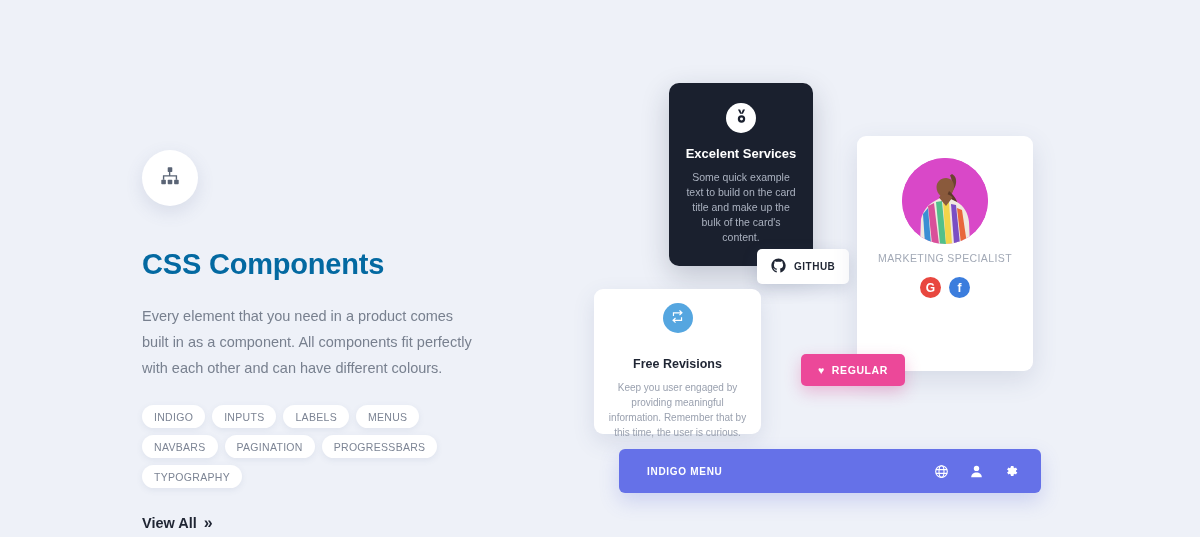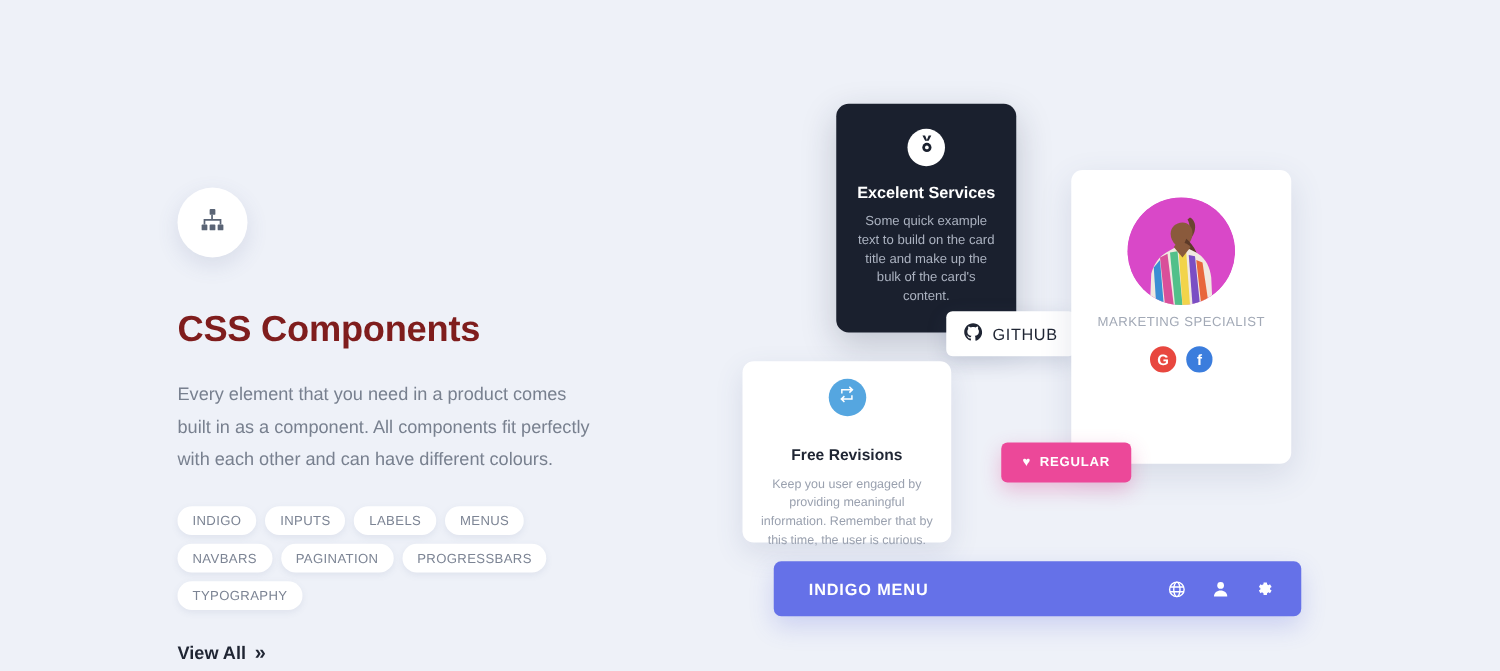--- a/index.html
+++ b/index.html
@@ -29,21 +29,21 @@
     box-shadow: 0 6px 18px rgba(80, 95, 140, 0.14);
     display: flex;
     align-items: center;
     justify-content: center;
   }
 
   .page-title {
     margin-top: 42px;
     font-size: 29px;
     font-weight: bold;
-    color: #7f1d1d;
+    color: #0369a1;
     letter-spacing: -0.2px;
   }
 
   .page-desc {
     margin-top: 22px;
     font-size: 14.5px;
     line-height: 26px;
     color: #78808f;
     width: 340px;
   }
@@ -123,22 +123,22 @@
     background: #ffffff;
     border-radius: 5px;
     box-shadow: 0 5px 16px rgba(60, 75, 120, 0.18);
     padding: 9px 14px;
     display: flex;
     align-items: center;
     gap: 8px;
     cursor: pointer;
   }
   .github-btn span {
-    font-size: 13px;
-    font-weight: normal;
+    font-size: 10px;
+    font-weight: bold;
     letter-spacing: 0.5px;
     color: #1f2533;
   }
 
   
   .rev-card {
     position: absolute;
     left: 594px;
     top: 289px;
     width: 167px;
@@ -252,21 +252,21 @@
     height: 44px;
     background: #6571e8;
     border-radius: 6px;
     box-shadow: 0 8px 20px rgba(80, 95, 220, 0.22);
     display: flex;
     align-items: center;
     padding: 0 22px 0 28px;
   }
   .indigo-title {
     color: #ffffff;
-    font-size: 13px;
+    font-size: 10px;
     font-weight: bold;
     letter-spacing: 0.7px;
   }
   .indigo-icons {
     margin-left: auto;
     display: flex;
     align-items: center;
     gap: 20px;
   }
   .indigo-icons .ic { cursor: pointer; display: flex; }

